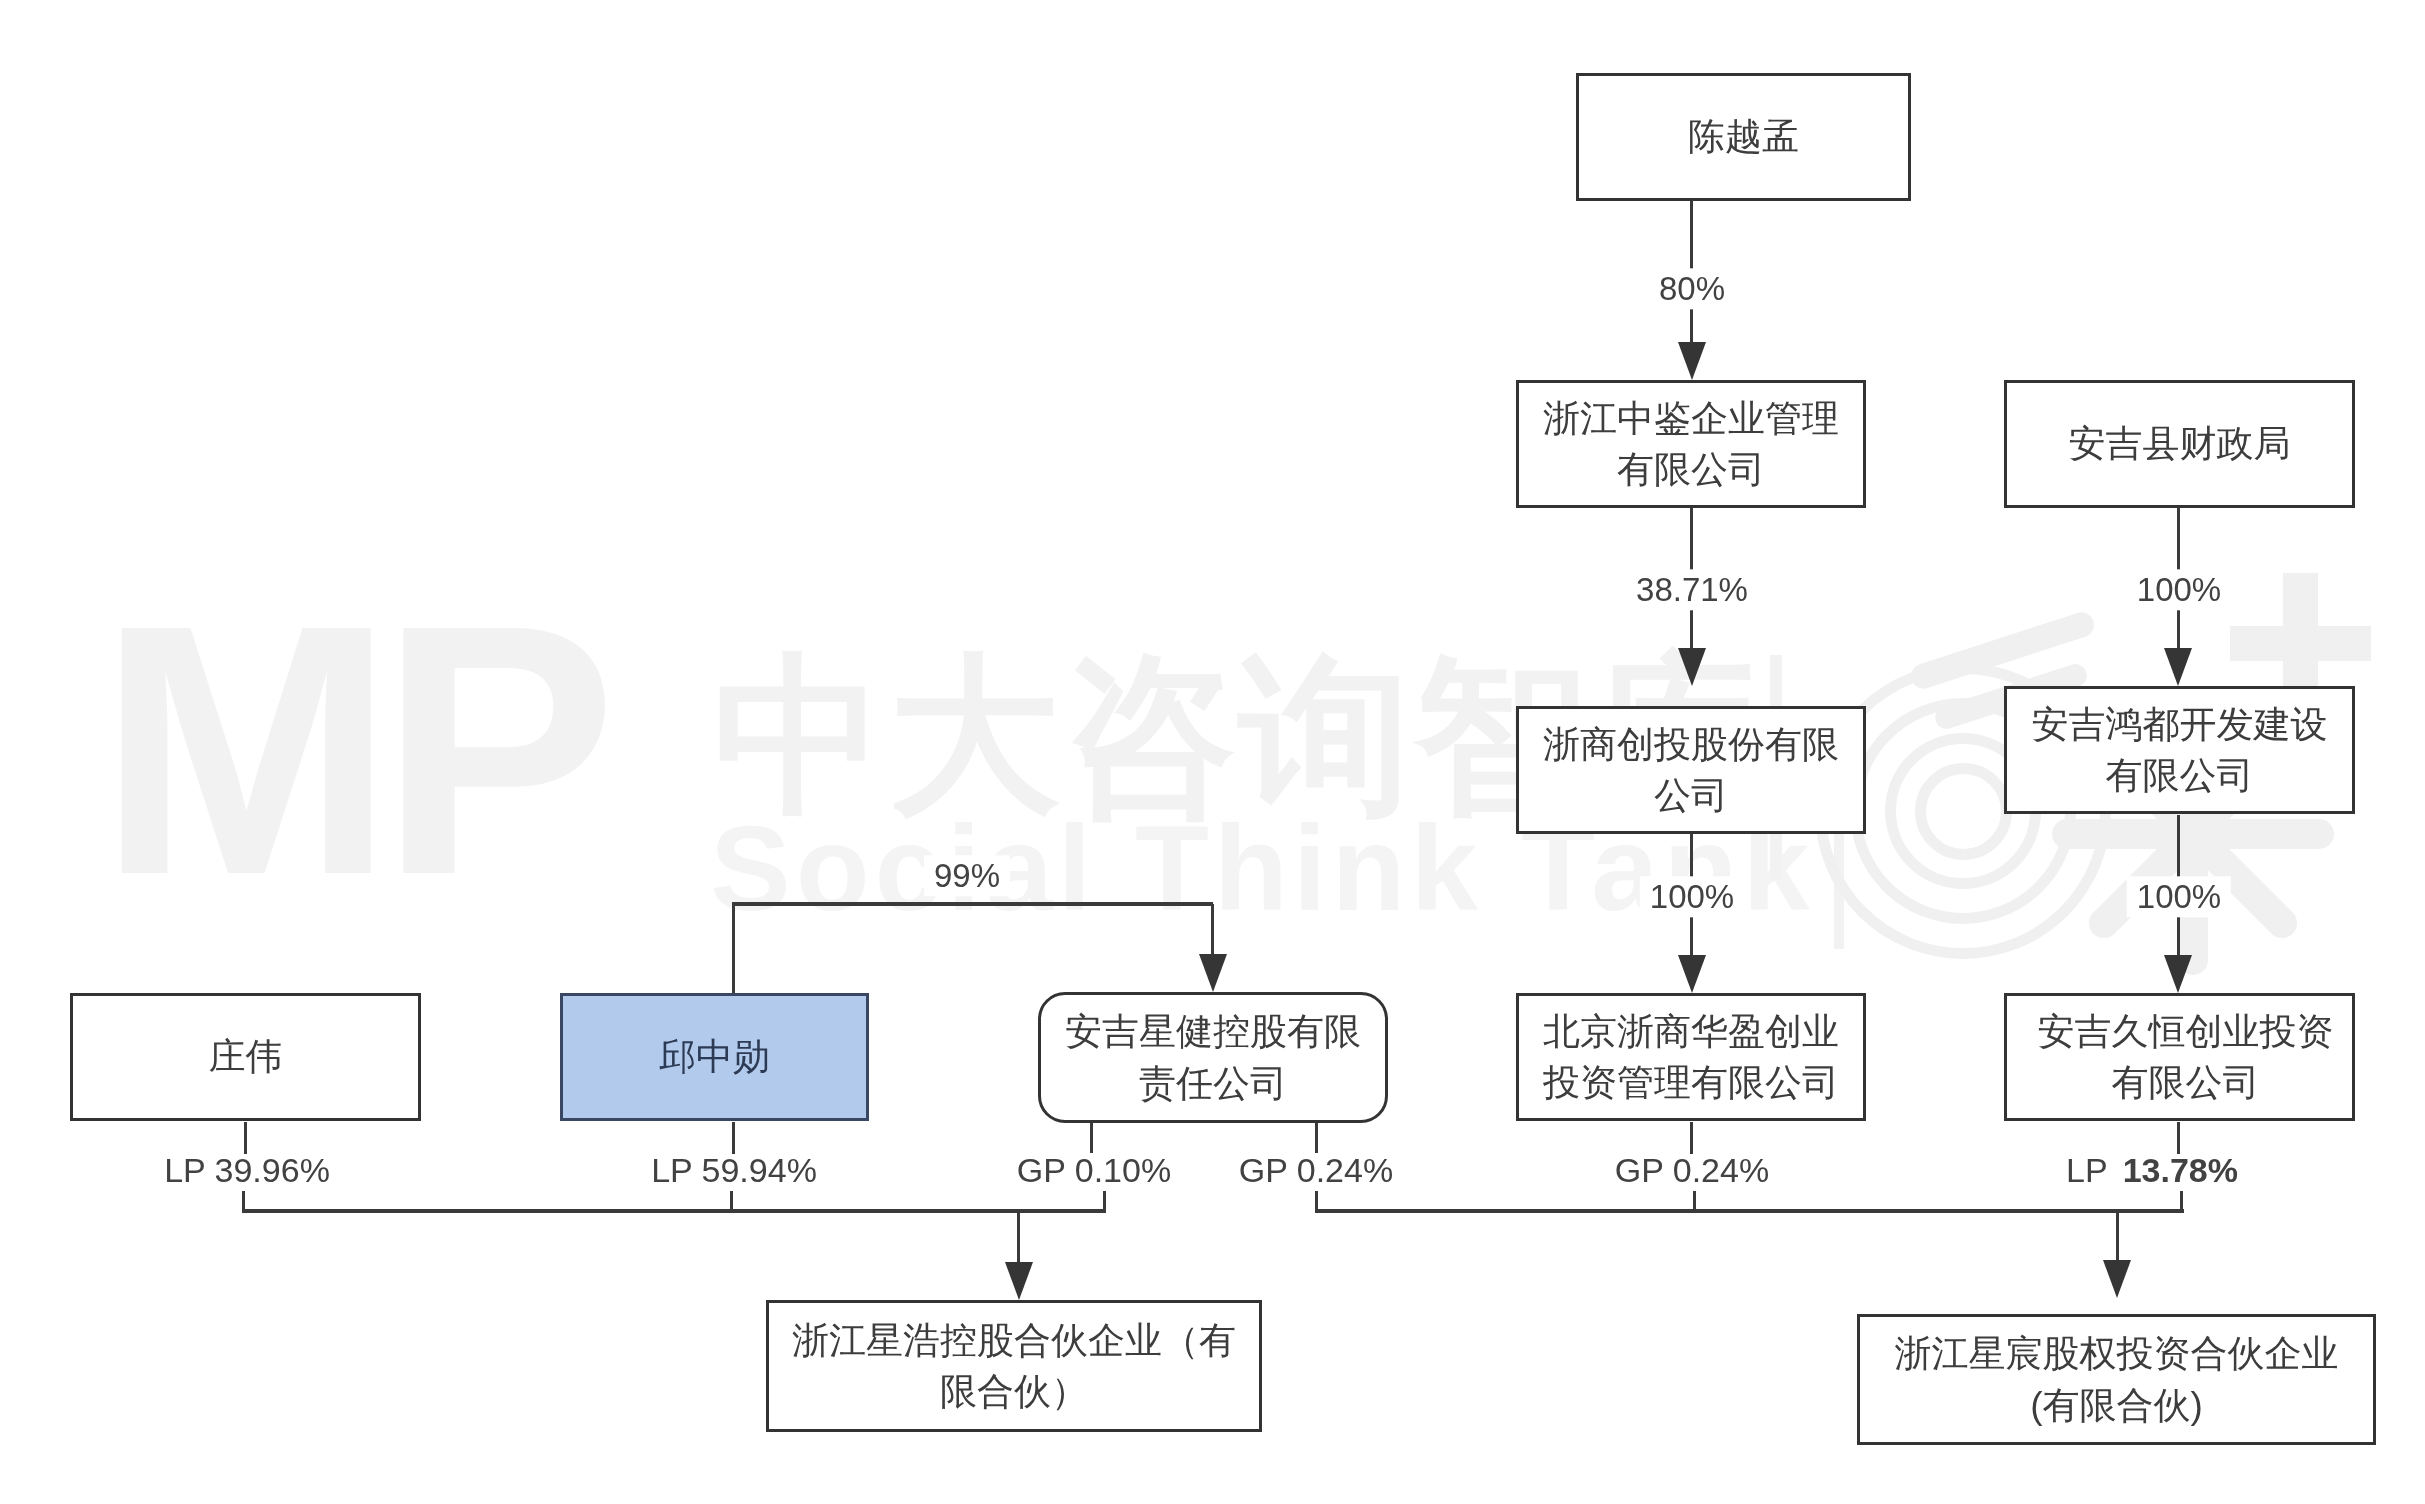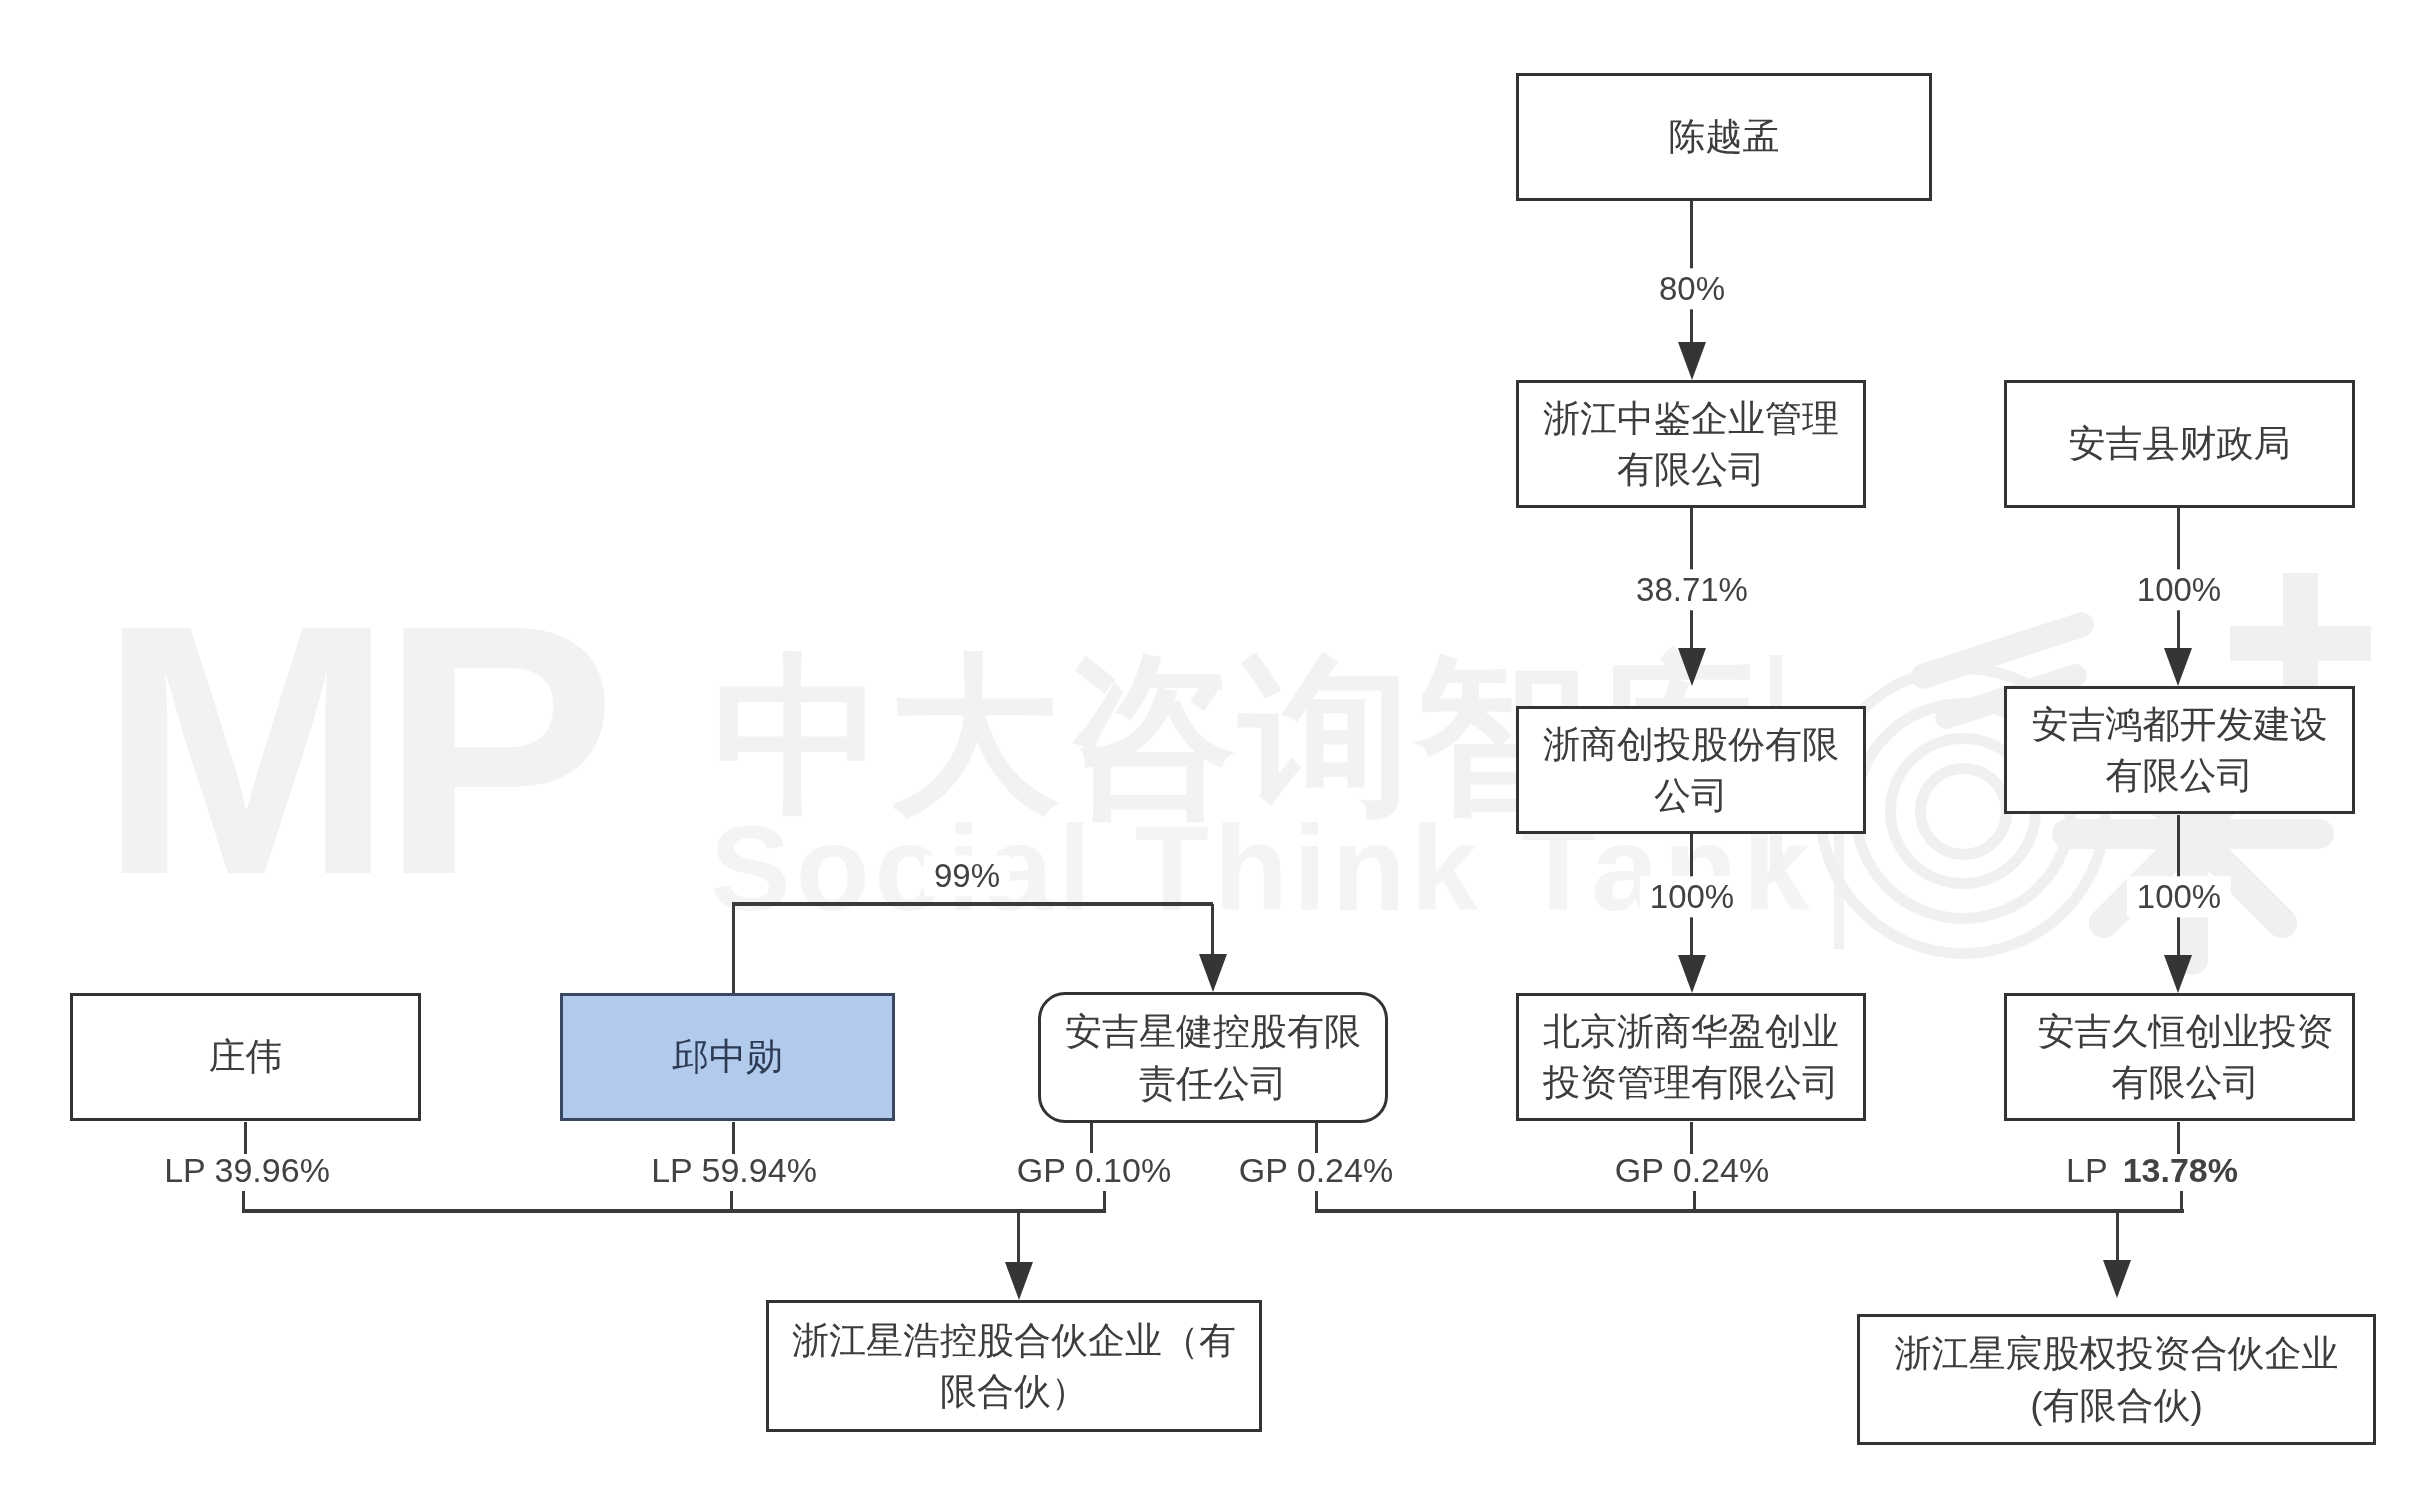--- a/index.html
+++ b/index.html
@@ -112,21 +112,21 @@
 
   <div class="plabel" style="left:247px;">LP 39.96%</div>
   <div class="plabel" style="left:734px;">LP 59.94%</div>
   <div class="plabel" style="left:1094px;">GP 0.10%</div>
   <div class="plabel" style="left:1316px;">GP 0.24%</div>
   <div class="plabel" style="left:1692px;">GP 0.24%</div>
   <div class="plabel" style="left:2152px;">
     <span>LP</span><span class="bold">13.78%</span>
   </div>
 
-  <div class="node" style="left:1516px;top:73px;width:416px;height:128px;">
+  <div class="node" style="left:1576px;top:73px;width:335px;height:128px;">
       <span>陈越孟</span>
     </div>
   <div class="node" style="left:1516px;top:380px;width:350px;height:128px;">
       <span>浙江中鉴企业管理
 有限公司</span>
     </div>
   <div class="node" style="left:2004px;top:380px;width:351px;height:128px;">
       <span>安吉县财政局</span>
     </div>
   <div class="node" style="left:1516px;top:686px;width:350px;height:128px;margin-top:20px;">
@@ -141,21 +141,21 @@
       <span>北京浙商华盈创业
 投资管理有限公司</span>
     </div>
   <div class="node" style="left:2004px;top:993px;width:351px;height:128px;padding-left:12px;">
       <span>安吉久恒创业投资
 有限公司</span>
     </div>
   <div class="node" style="left:70px;top:993px;width:351px;height:128px;">
       <span>庄伟</span>
     </div>
-  <div class="node hl" style="left:560px;top:993px;width:335px;height:128px;">
+  <div class="node hl" style="left:560px;top:993px;width:309px;height:128px;">
       <span>邱中勋</span>
     </div>
   <div class="node" style="left:1038px;top:992px;width:350px;height:131px;border-radius:27px;">
       <span>安吉星健控股有限
 责任公司</span>
     </div>
   <div class="node" style="left:766px;top:1300px;width:496px;height:132px;">
       <span>浙江星浩控股合伙企业（有
 限合伙）</span>
     </div>

